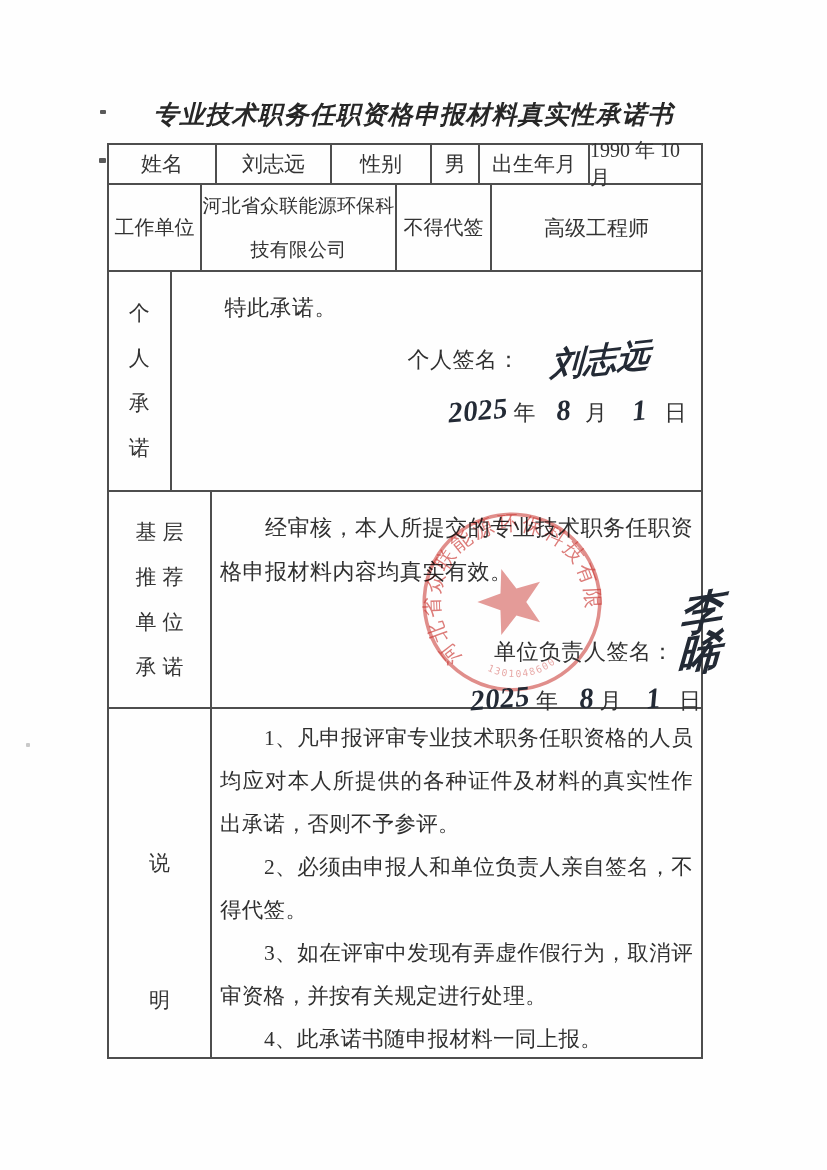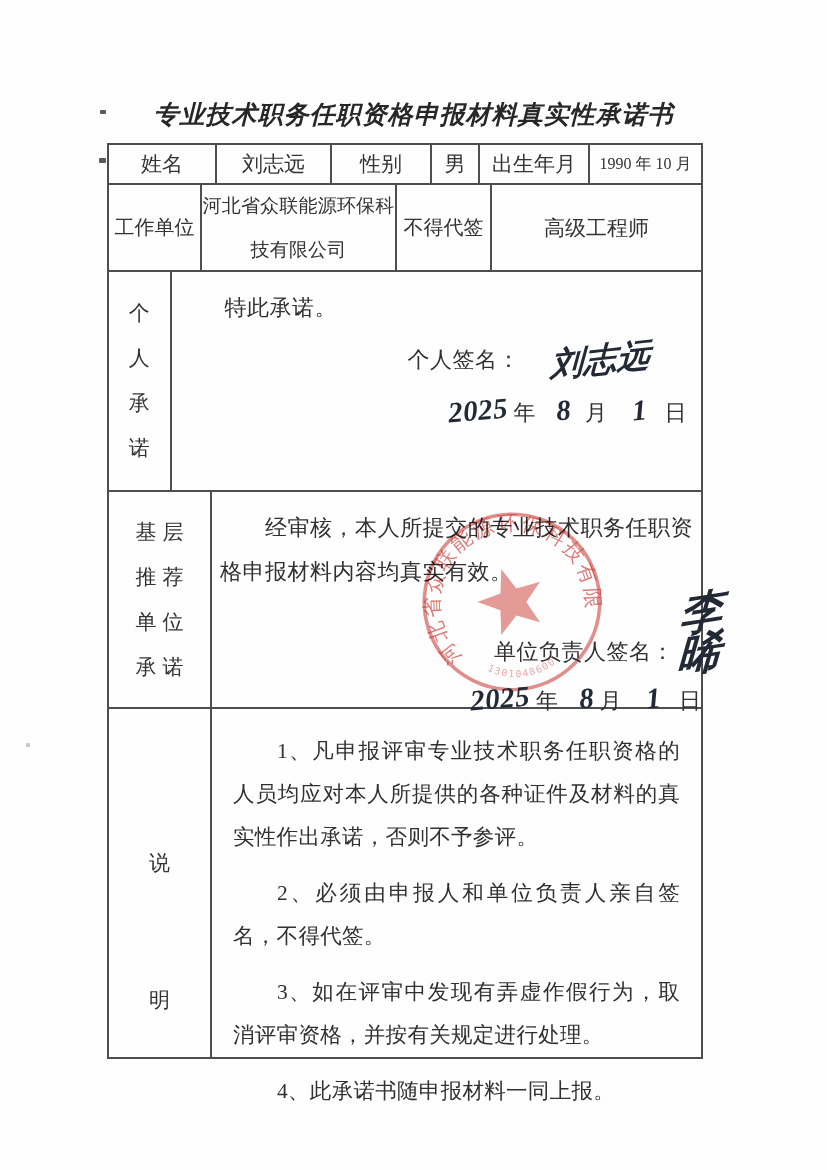--- a/index.html
+++ b/index.html
@@ -34,39 +34,39 @@
   .r2{height:87px;}
   .r3{height:220px;}
   .r4{height:217px;}
   .r5{height:348px;}
   
   .c-name-l{width:108px;}
   .c-name-v{width:115px;}
   .c-gender-l{width:100px;}
   .c-gender-v{width:48px;}
   .c-birth-l{width:110px;}
-  .c-birth-v{flex:1;font-size:16px;border-radius:18px;}
+  .c-birth-v{flex:1;font-size:20px;border-radius:18px;}
   
   .c-unit-l{width:93px;font-size:20px;}
   .c-unit-v{width:195px;font-size:19px;letter-spacing:0.2px;line-height:44px;text-align:center;}
   .c-qual-l{width:95px;font-size:20px;}
   .c-qual-v{flex:1;}
   
   .c-stub{width:103px;flex-direction:column;justify-content:center;}
   .stub-char{line-height:45px;font-size:21px;letter-spacing:6px;text-indent:6px;}
   .c-content{
     flex:1;display:block;padding:0 8px;box-sizing:border-box;
     font-size:22px;letter-spacing:0.5px;line-height:44px;
     text-align:justify;position:relative;color:#303030;
   }
   .para{margin:0;text-indent:45px;}
   .pad-top{padding-top:14px;}
   
   .notes-content{font-size:21.5px;letter-spacing:0.3px;line-height:43px;padding-top:8px;}
-  .notes-content .para{text-indent:44px;margin:13px;}
+  .notes-content .para{text-indent:44px;margin:0;}
   .stub-notes{justify-content:flex-start;}
   .stub-notes .stub-char:first-child{margin-top:132px;}
   .stub-notes .stub-char:last-child{margin-top:92px;}
   
   .sign-line{display:flex;align-items:flex-end;height:50px;}
   .sign-label{font-size:22px;line-height:44px;white-space:nowrap;}
   .hand{font-style:italic;color:#232a35;font-weight:600;}
   .sig-personal{display:inline-block;font-size:33px;transform:rotate(-6deg) skewX(-8deg);margin-left:6px;}
   .sig-unit{display:inline-block;font-size:44px;transform:rotate(-9deg) skewX(-12deg);margin-left:4px;line-height:40px;}
   .date-line{display:flex;align-items:baseline;font-size:22px;white-space:nowrap;}

